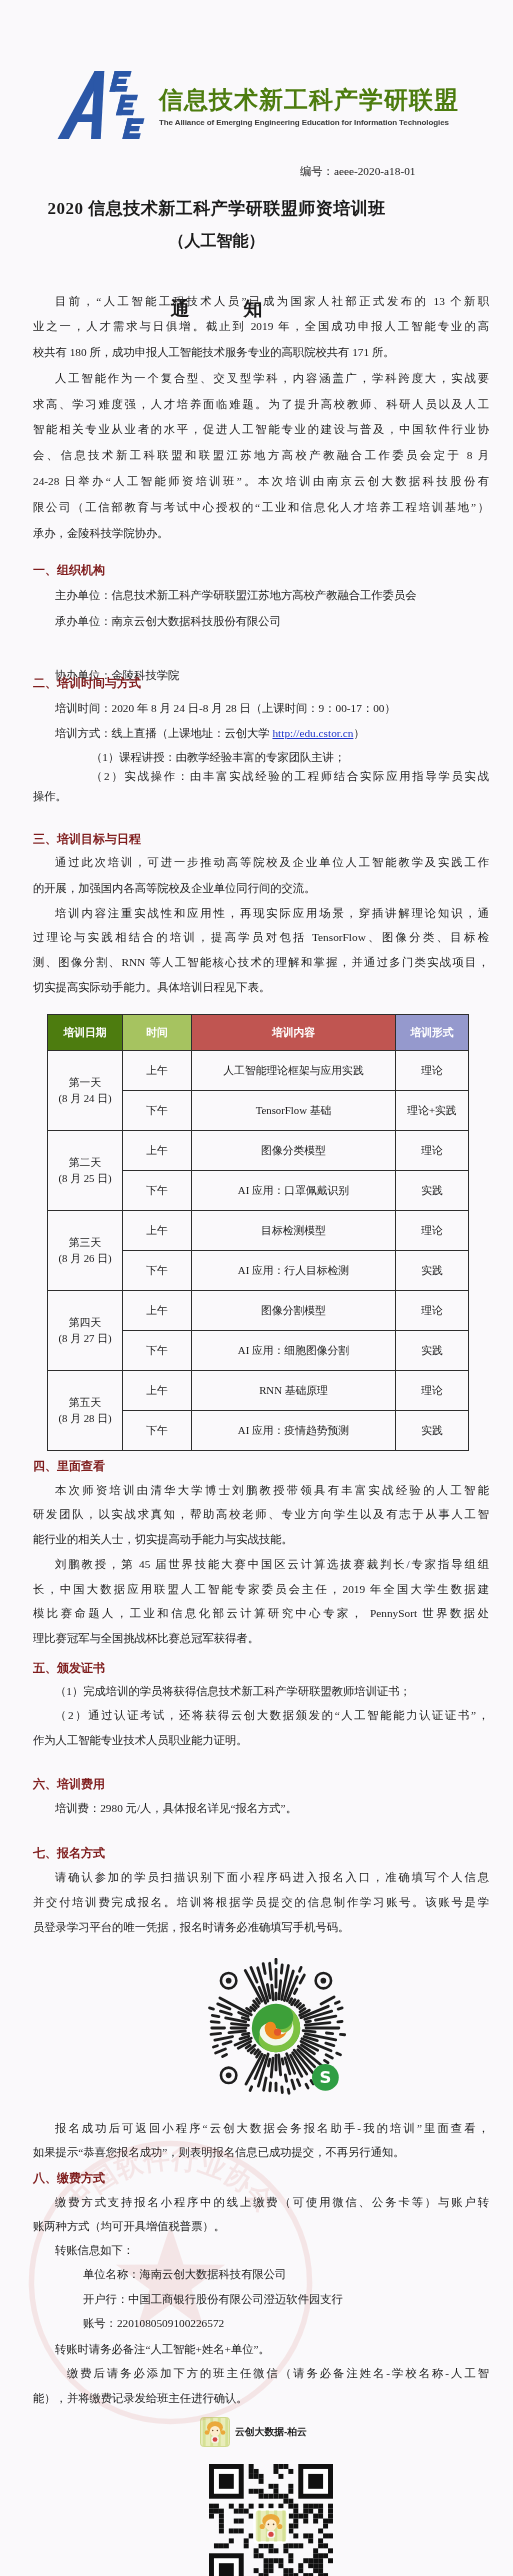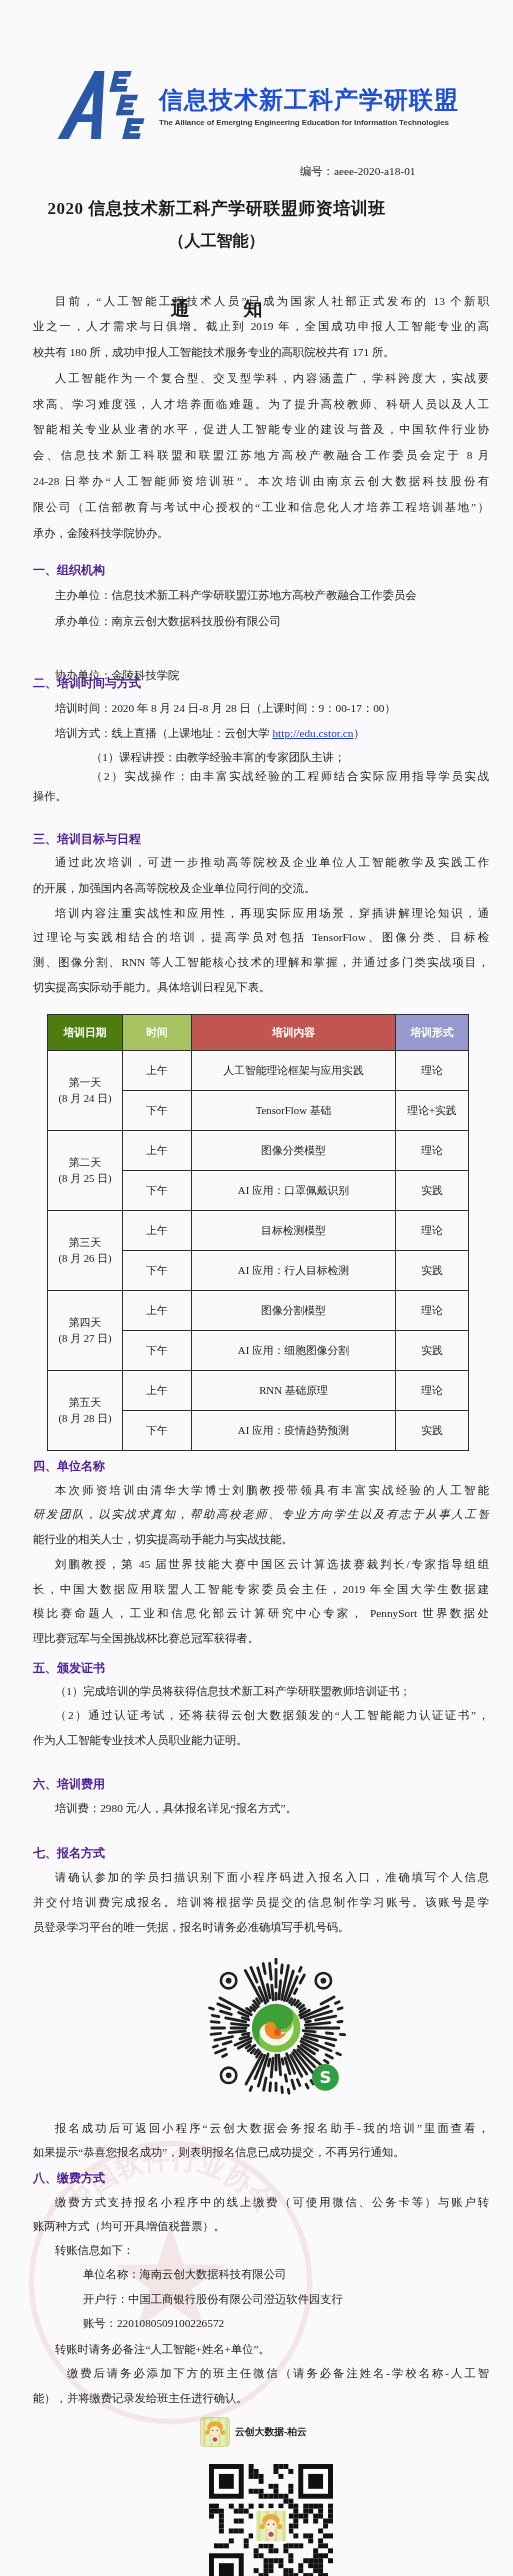--- a/index.html
+++ b/index.html
@@ -4,21 +4,21 @@
 <style>
   html,body{margin:0;padding:0;background:#e8e8e8;}
   .page{position:relative;width:513px;height:3042px;margin:0 auto;background:#faf9fb;overflow:hidden;
         font-family:"Liberation Serif","DejaVu Serif",serif;color:#1c1c1c;}
   .ln{position:absolute;left:33px;font-size:11.3px;line-height:14.4px;white-space:nowrap;}
   .ind{left:55px;}
   .num{left:91px;}
   .bank{left:83px;}
   .j{right:24px;white-space:normal;text-align:justify;text-align-last:justify;overflow:hidden;height:15.5px;}
   .hd{position:absolute;left:33px;font-family:"Liberation Sans","DejaVu Sans",sans-serif;
-      font-weight:bold;font-size:12px;white-space:nowrap;color:#4c1d95;}
+      font-weight:bold;font-size:12px;white-space:nowrap;color:#7f1d1d;}
   .ctr{position:absolute;left:0;width:433px;text-align:center;white-space:nowrap;}
   .doc-title1{top:197px;font-size:17px;font-weight:bold;letter-spacing:0.5px;}
   .doc-title2{top:231px;font-size:16px;font-weight:bold;}
   .doc-notice{top:264px;font-size:19px;font-weight:bold;letter-spacing:17.5px;text-indent:17.5px;margin-top:32px;}
   .org-cn{position:absolute;left:159px;top:84px;font-family:"Liberation Sans","DejaVu Sans",sans-serif;
           font-weight:bold;font-size:24px;letter-spacing:1px;white-space:nowrap;}
   .org-en{position:absolute;left:159px;top:118px;font-family:"Liberation Sans","DejaVu Sans",sans-serif;
           font-weight:bold;font-size:8px;letter-spacing:-0.1px;color:#3d3d3d;white-space:nowrap;}
   .doc-no{position:absolute;left:300px;top:164px;font-size:11.3px;white-space:nowrap;}
   .lnk{color:#2036c9;text-decoration:underline;cursor:pointer;}
@@ -62,21 +62,21 @@
           <rect x="0" y="29" width="33" height="11"></rect>
         </g>
       <g transform="translate(144,96)">
           <rect x="0" y="0" width="11" height="40"></rect>
           <rect x="0" y="0" width="33" height="11"></rect>
           <rect x="0" y="15" width="28" height="10"></rect>
           <rect x="0" y="29" width="33" height="11"></rect>
         </g>
     </g>
   </svg>
-  <div class="org-cn" style="color:#1d4ed8;">信息技术新工科产学研联盟</div>
+  <div class="org-cn" style="color:#4d7c0f;">信息技术新工科产学研联盟</div>
   <div class="org-en">The Alliance of Emerging Engineering Education for Information Technologies</div>
   <div class="doc-no">编号：aeee-2020-a18-01</div>
 
   <div class="ctr doc-title1">2020 信息技术新工科产学研联盟师资培训班</div>
   <div class="ctr doc-title2">（人工智能）</div>
   <div class="ctr doc-notice">通　知</div>
 
   <div class="ln ind j" style="top:294px;">目前，“人工智能工程技术人员”已成为国家人社部正式发布的 13 个新职</div>
   <div class="ln j" style="top:319px;">业之一，人才需求与日俱增。截止到 2019 年，全国成功申报人工智能专业的高</div>
   <div class="ln" style="top:345px;">校共有 180 所，成功申报人工智能技术服务专业的高职院校共有 171 所。</div>
@@ -188,23 +188,23 @@
       <td>理论</td>
     </tr>
     <tr>
       <td>下午</td>
       <td>AI 应用：疫情趋势预测</td>
       <td>实践</td>
     </tr>
   </tbody>
     </table>
 
-  <div class="hd" style="top:1458px;">四、单位名称</div>
+  <div class="hd" style="top:1458px;">四、里面查看</div>
   <div class="ln ind j" style="top:1483px;">本次师资培训由清华大学博士刘鹏教授带领具有丰富实战经验的人工智能</div>
-  <div class="ln j" style="top:1507px;font-style:italic;">研发团队，以实战求真知，帮助高校老师、专业方向学生以及有志于从事人工智</div>
+  <div class="ln j" style="top:1507px;">研发团队，以实战求真知，帮助高校老师、专业方向学生以及有志于从事人工智</div>
   <div class="ln" style="top:1532px;">能行业的相关人士，切实提高动手能力与实战技能。</div>
   <div class="ln ind j" style="top:1557px;">刘鹏教授，第 45 届世界技能大赛中国区云计算选拔赛裁判长/专家指导组组</div>
   <div class="ln j" style="top:1582px;">长，中国大数据应用联盟人工智能专家委员会主任，2019 年全国大学生数据建</div>
   <div class="ln j" style="top:1606px;">模比赛命题人，工业和信息化部云计算研究中心专家， PennySort 世界数据处</div>
   <div class="ln" style="top:1631px;">理比赛冠军与全国挑战杯比赛总冠军获得者。</div>
 
   <div class="hd" style="top:1660px;">五、颁发证书</div>
   <div class="ln ind" style="top:1684px;">（1）完成培训的学员将获得信息技术新工科产学研联盟教师培训证书；</div>
   <div class="ln ind j" style="top:1708px;">（2）通过认证考试，还将获得云创大数据颁发的“人工智能能力认证证书”，</div>
   <div class="ln" style="top:1733px;">作为人工智能专业技术人员职业能力证明。</div>

